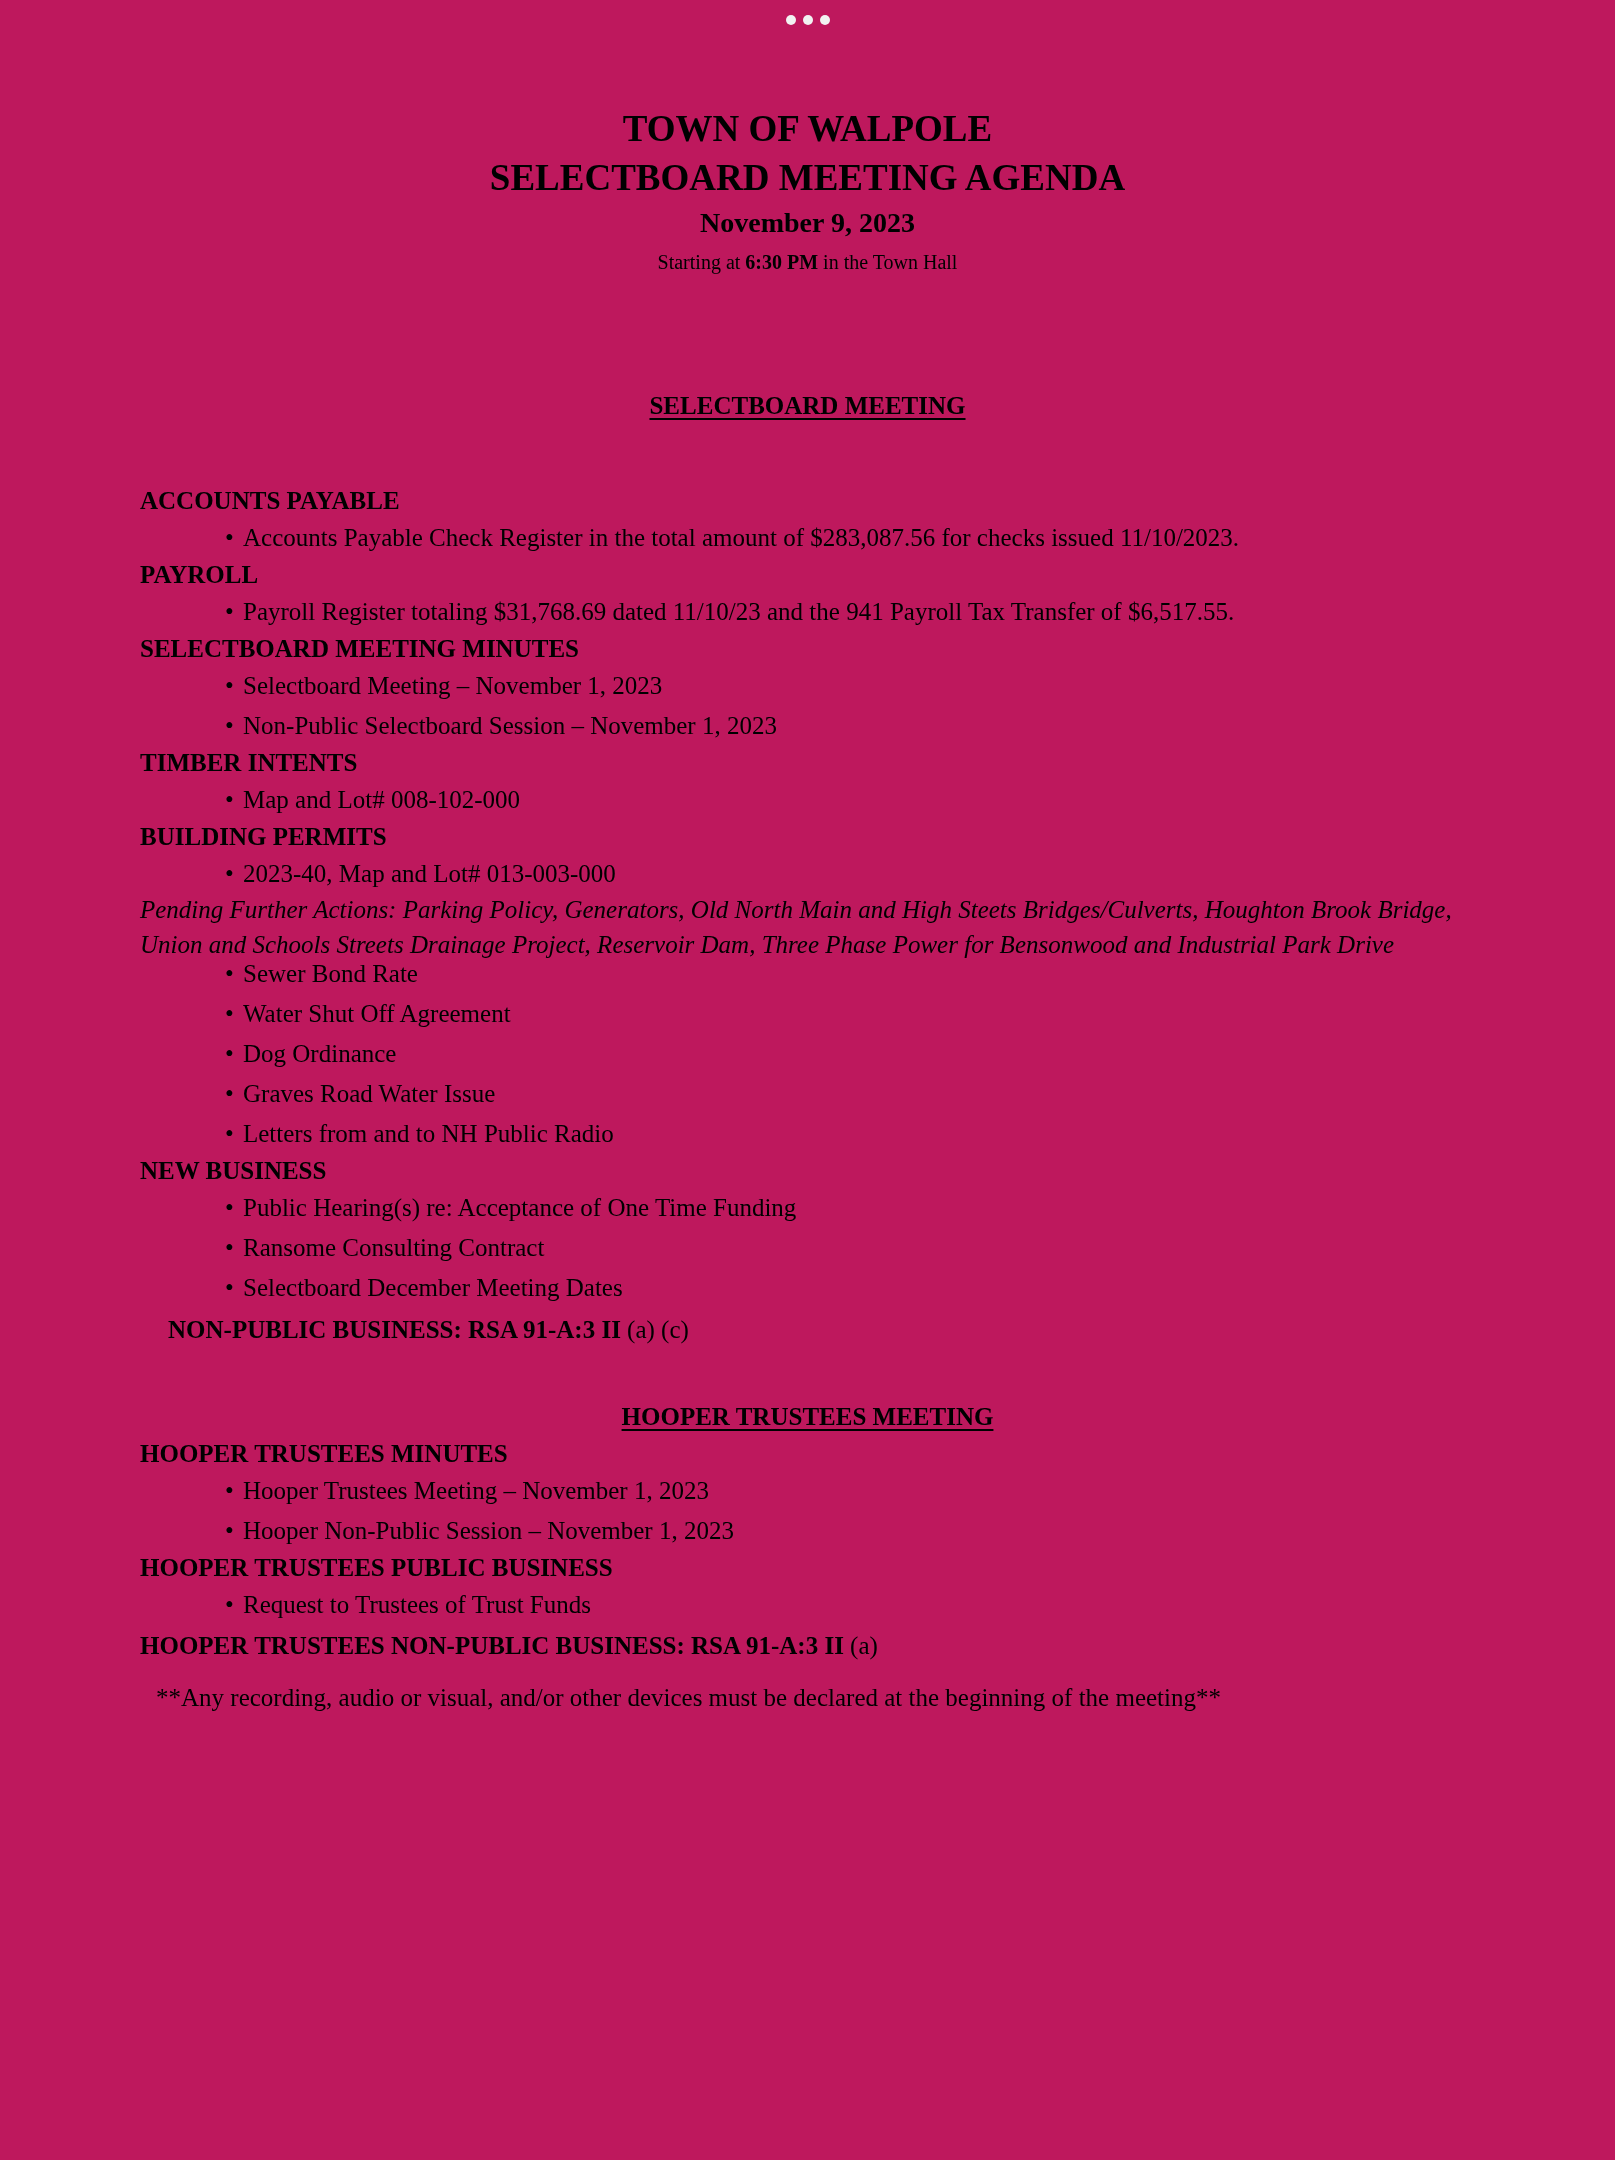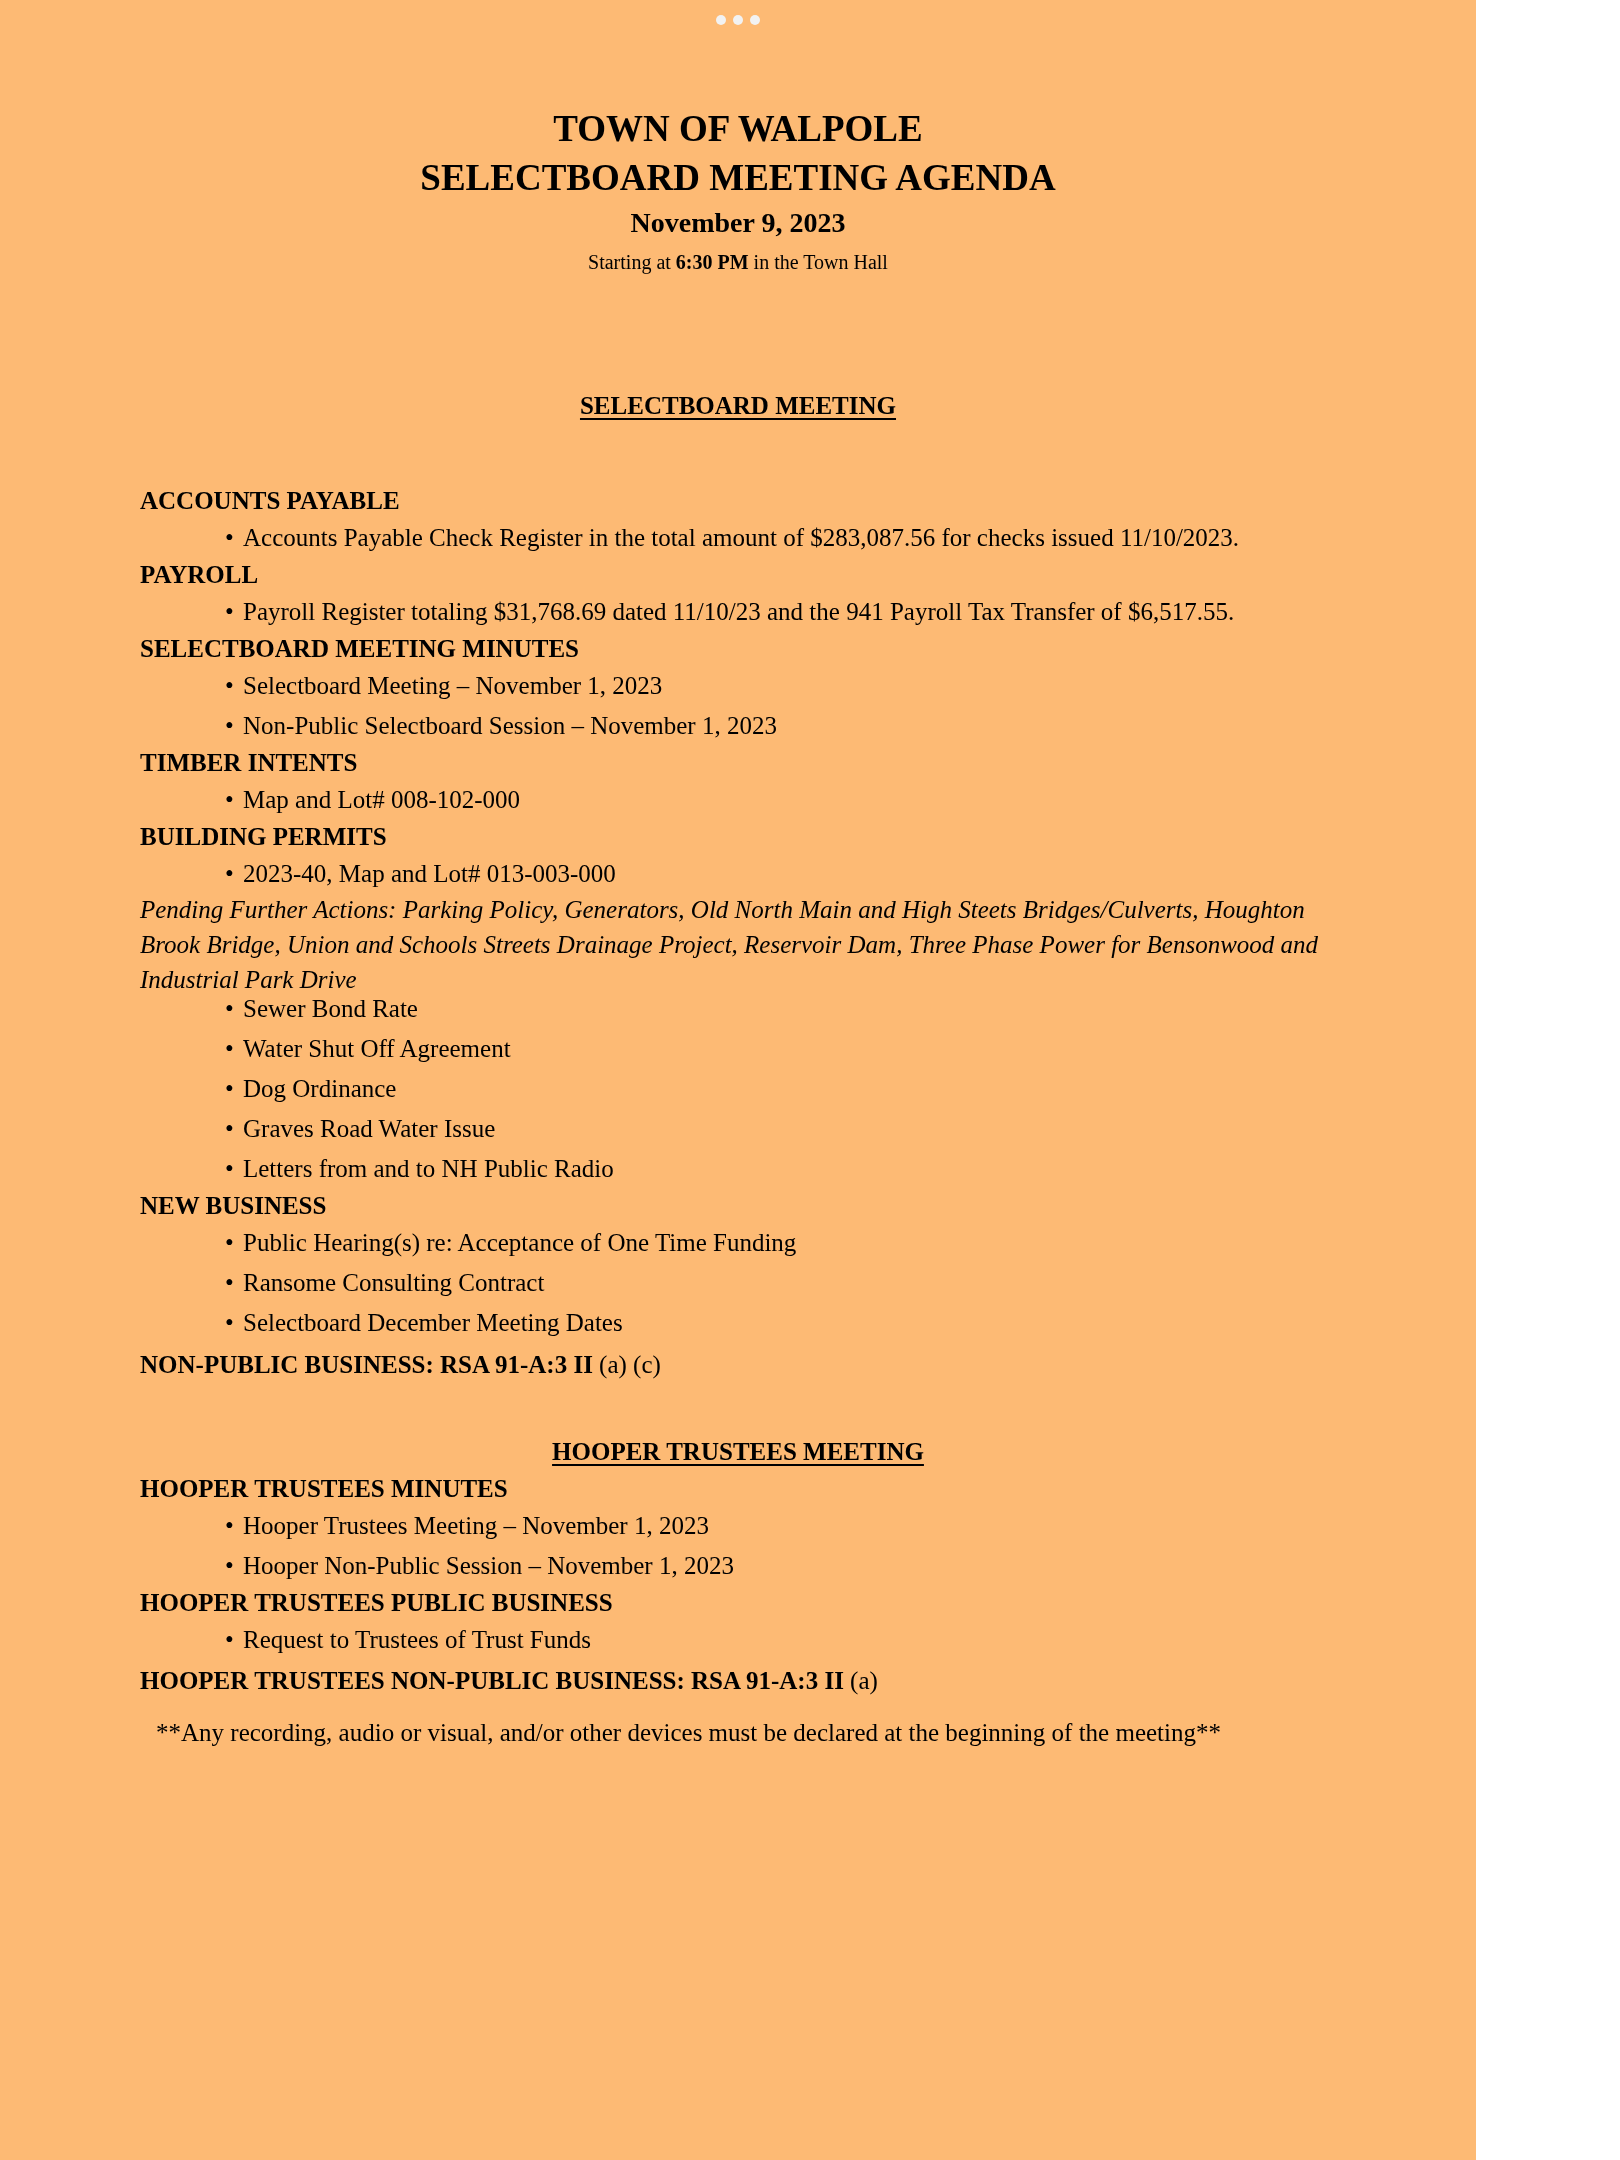--- a/index.html
+++ b/index.html
@@ -1,20 +1,20 @@
 <!DOCTYPE html>
 <html><head>
 <meta charset="utf-8">
 <style>
   html, body { margin: 0; padding: 0; background: #ffffff; }
   .page {
     position: relative;
-    width: 1476px;
+    width: 1615px;
     height: 2160px;
-    background: #fdba74;
+    background: #be185d;
     color: #000000;
     font-family: "Liberation Serif", "DejaVu Serif", serif;
     overflow: hidden;
   }
   .dots {
     position: absolute;
     top: 15px;
     left: 50%;
     transform: translateX(-50%);
     display: flex;
@@ -88,21 +88,21 @@
     font-size: 25px;
     line-height: 35px;
     font-style: italic;
     margin: 0;
   }
   .mixed-line {
     font-size: 25px;
     line-height: 37px;
     margin: 0;
   }
-  .np-sb { margin-top: 5px; }
+  .np-sb { margin-top: 5px; margin-left: 28px; }
   .np-hooper { margin-top: 4px; }
   .recording-note {
     font-size: 25px;
     line-height: 36px;
     margin: 16px;
   }
 </style>
 </head>
 <body>
 

